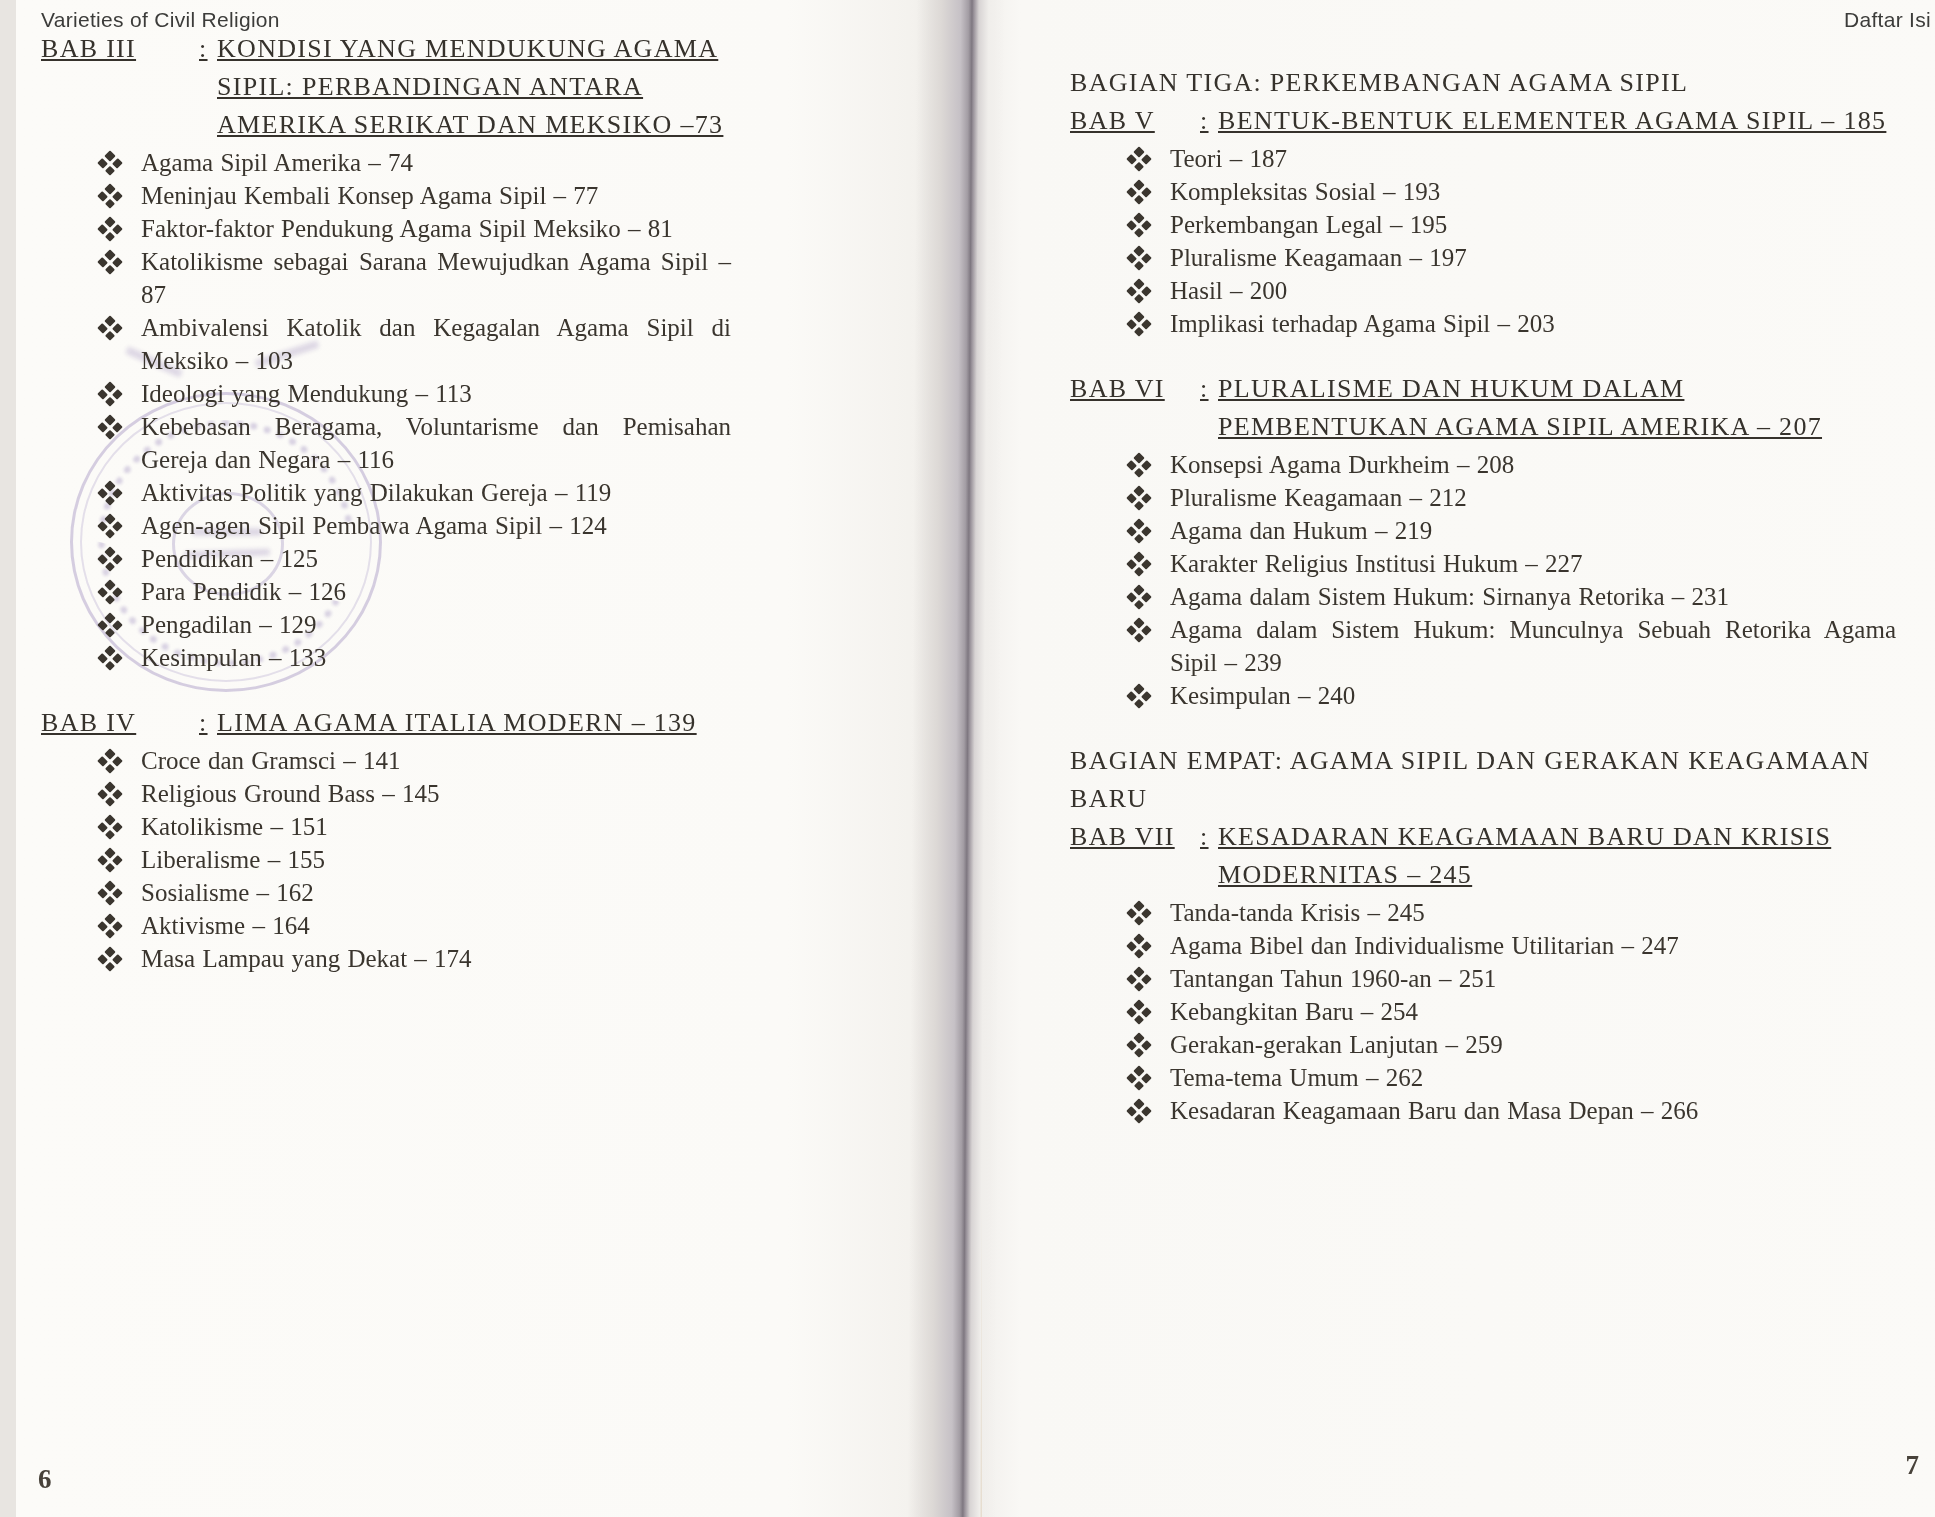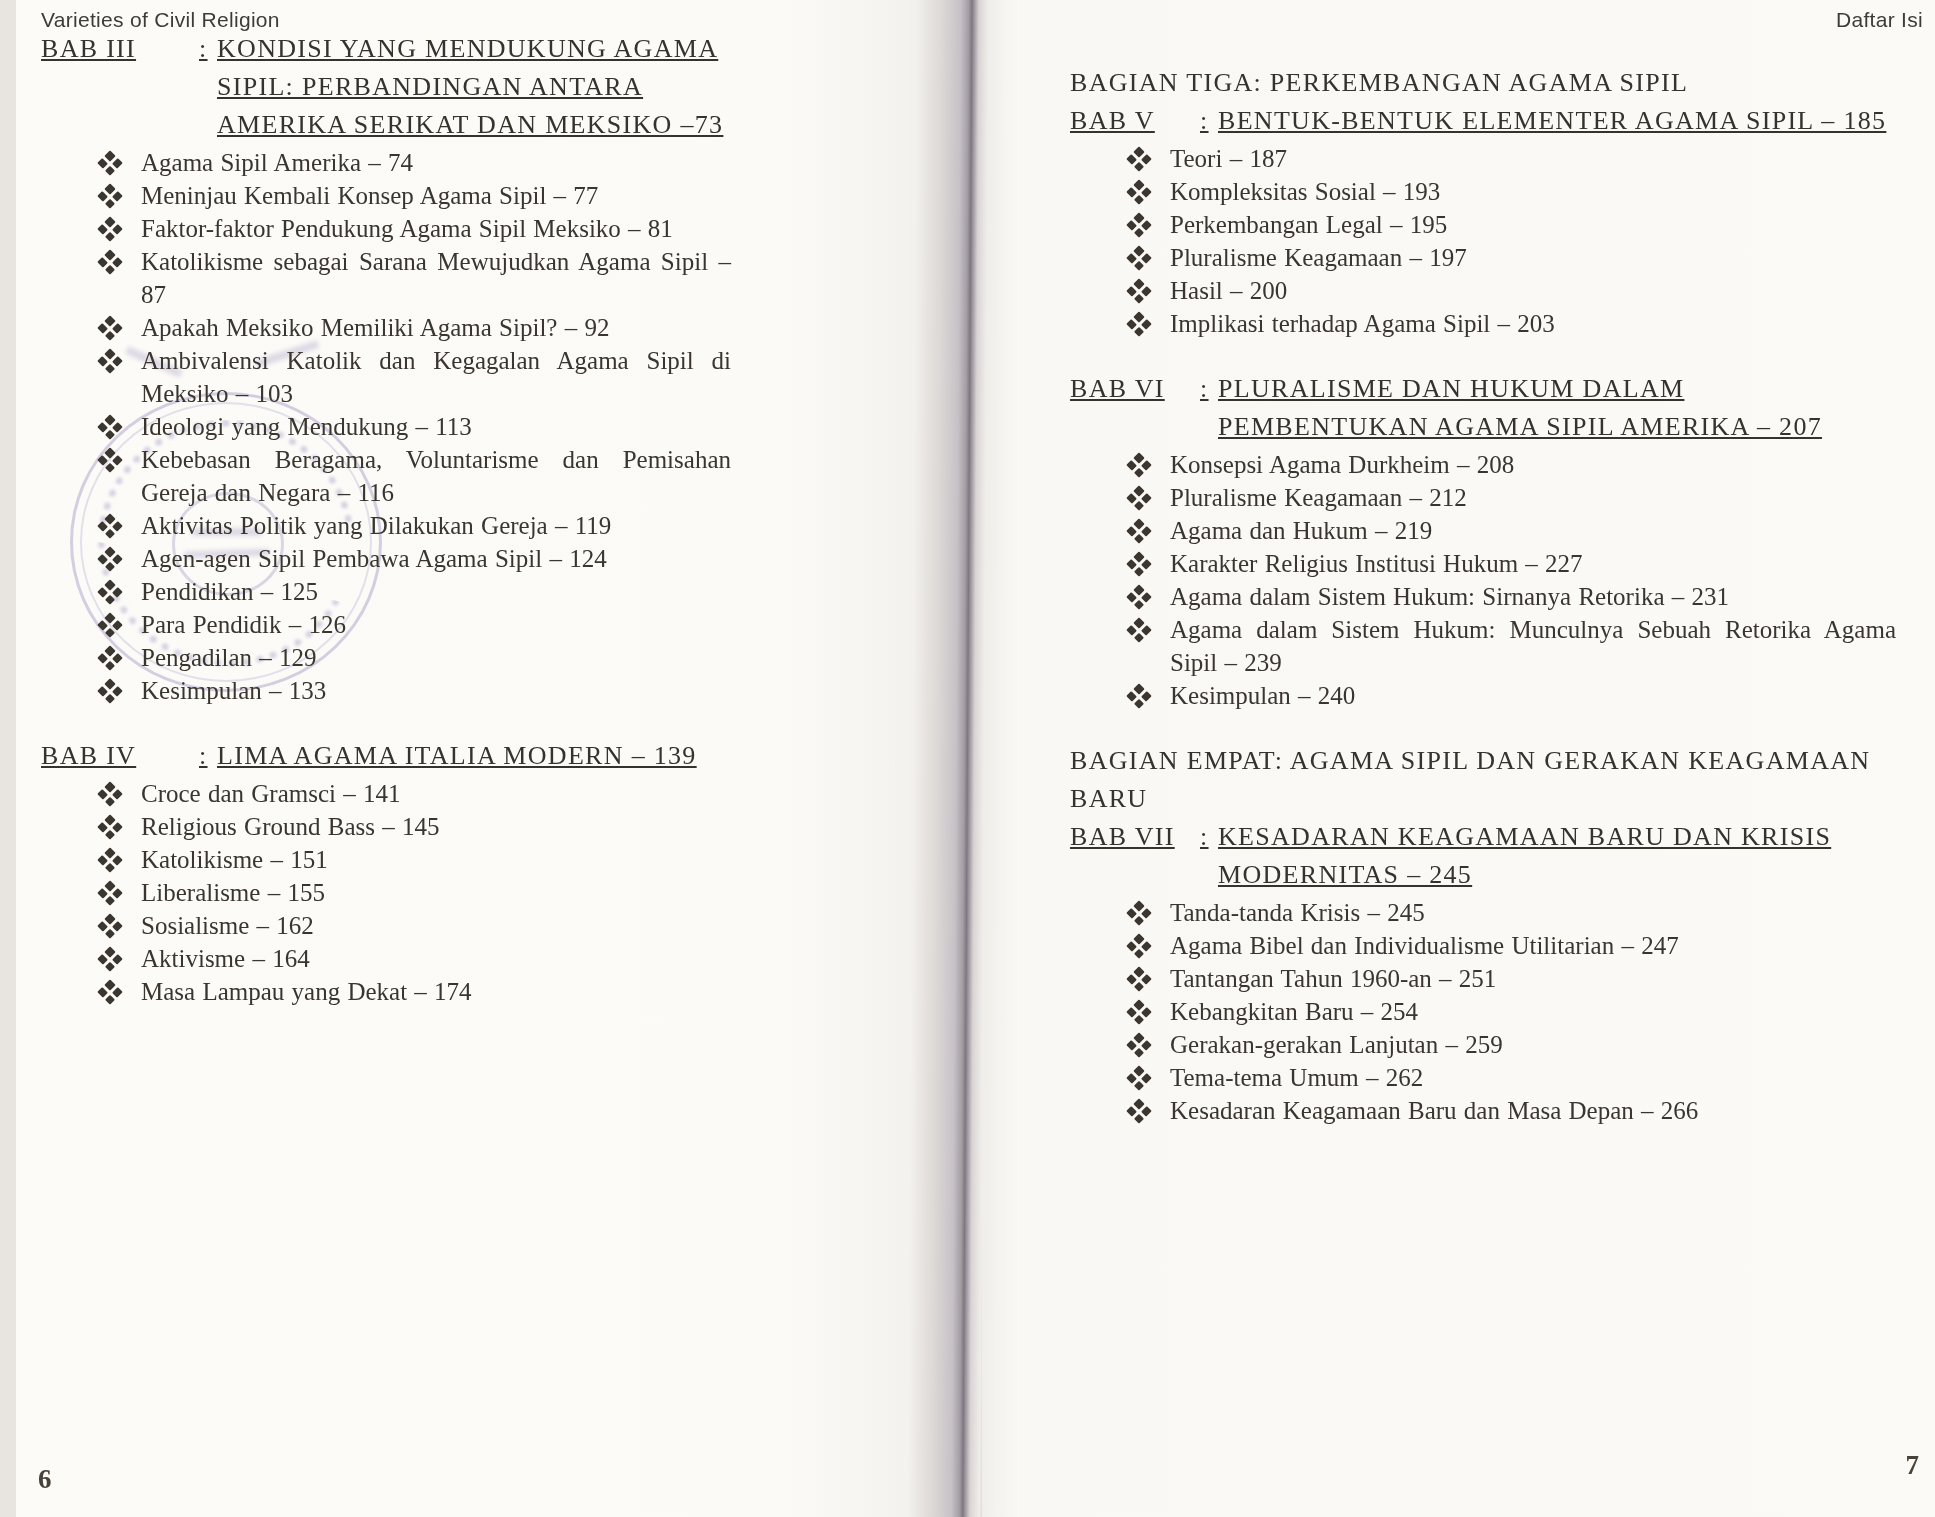--- a/index.html
+++ b/index.html
@@ -23,21 +23,21 @@
               #a39da4 59%,
               #7e7780 63%,
               #989199 65%,
               #d8d4d4 71%,
               #f0eeeb 82%,
               rgba(251,250,247,0) 100%); }
 
   .running-head { position:absolute; top:8px; font-family:"Liberation Sans","DejaVu Sans",sans-serif;
                   font-size:21px; letter-spacing:.3px; color:#3c3c3a; }
   .page-left  .running-head { left:25px; }
-  .page-right .running-head { right:28px; }
+  .page-right .running-head { right:20px; }
 
   .page-num { position:absolute; font-weight:700; font-size:27px; color:#48423a; }
   .page-left  .page-num { left:22px;  bottom:22px; }
   .page-right .page-num { right:32px; bottom:36px; }
 
   .content { position:relative; z-index:2; }
   .page-left  .content { margin:30px 225px 0 25px; }   
   .page-right .content { margin:64px 55px 0 88px; }    
 
   .section { margin-bottom:30px; }
@@ -137,29 +137,20 @@
               </span>
               <span class="item-text">Katolikisme sebagai Sarana Mewujudkan Agama Sipil – 87</span>
             </div>
             <div class="item">
               <span class="bullet">
                 <i></i>
                 <i></i>
                 <i></i>
                 <i></i>
               </span>
-              <span class="item-text">Apakah Meksiko Memiliki Agama Sipil? – 92</span>
-            </div>
-            <div class="item">
-              <span class="bullet">
-                <i></i>
-                <i></i>
-                <i></i>
-                <i></i>
-              </span>
               <span class="item-text">Ambivalensi Katolik dan Kegagalan Agama Sipil di Meksiko – 103</span>
             </div>
             <div class="item">
               <span class="bullet">
                 <i></i>
                 <i></i>
                 <i></i>
                 <i></i>
               </span>
               <span class="item-text">Ideologi yang Mendukung – 113</span>

